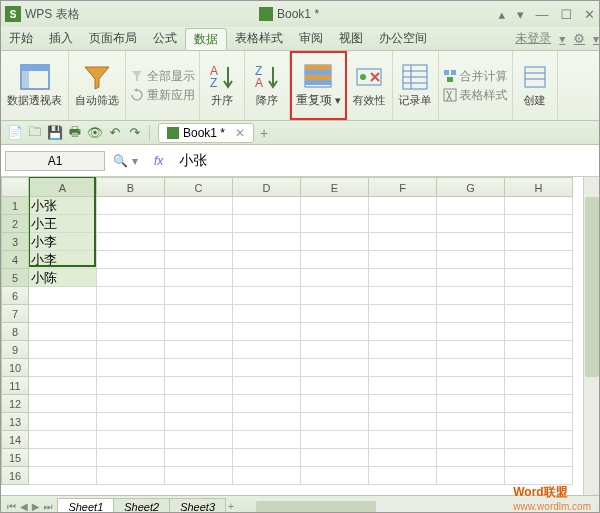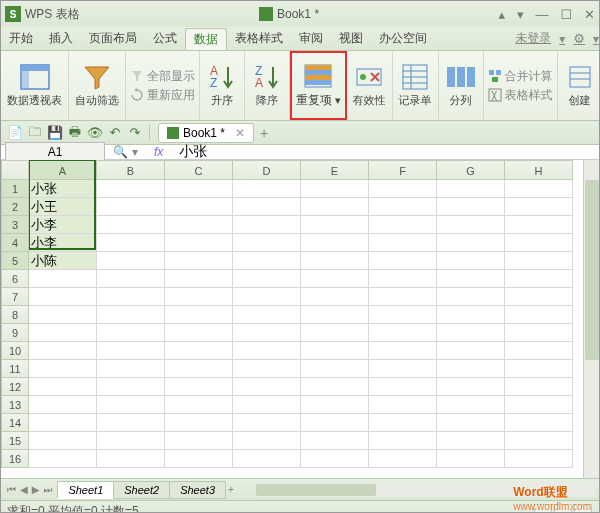--- a/index.html
+++ b/index.html
@@ -32,21 +32,21 @@
 svg { display:block; }
 
 .qat { height:24px; background:linear-gradient(#e6efe1,#dce8d4); display:flex; align-items:center; padding:0 4px; border-bottom:1px solid #b8c8ac; }
 .qat .qbtn { width:18px; height:18px; margin:0 1px; display:flex; align-items:center; justify-content:center; color:#4a7a3a; font-size:13px; cursor:pointer; }
 .qat .sep { width:1px; height:16px; background:#c0ccb4; margin:0 4px; }
 .qat .doctab { display:flex; align-items:center; padding:2px 8px; background:#fff; border:1px solid #b8c8ac; border-radius:3px; margin-left:4px; }
 .qat .doctab .dicon { width:12px; height:12px; background:#4a8a3a; margin-right:4px; }
 .qat .doctab .close { margin-left:10px; color:#999; cursor:pointer; }
 .qat .plus { margin-left:6px; color:#888; cursor:pointer; font-size:14px; }
 
-.formula { height:15px; background:#fff; display:flex; align-items:center; border-bottom:1px solid #ccc; }
+.formula { height:32px; background:#fff; display:flex; align-items:center; border-bottom:1px solid #ccc; }
 .formula .namebox { width:100px; height:20px; border:1px solid #bbb; background:#f0f4ec; display:flex; align-items:center; justify-content:center; margin:0 4px; }
 .formula .fbtns { display:flex; gap:4px; color:#888; padding:0 4px; }
 .formula .fbtns span { cursor:pointer; }
 .formula .fx { font-style:italic; color:#8b5cf6; margin:0 12px; }
 .formula .fval { flex:1; padding:0 4px; font-size:14px; font-family:"SimSun"; }
 
 .gridwrap { position:relative; height:318px; overflow:hidden; background:#fff; display:flex; }
 .rowhdrs { width:28px; }
 .corner { height:20px; background:linear-gradient(#f0f4ec,#e4ecdc); border:1px solid #c0ccb4; }
 .rowhdr { height:18px; background:linear-gradient(#f0f4ec,#e4ecdc); border:1px solid #c0ccb4; border-top:none; text-align:center; font-size:11px; color:#555; line-height:18px; }
@@ -181,28 +181,20 @@
   </div>
   <div class="rgroup big">
     <svg class="ricon" viewBox="0 0 32 28">
         <rect x="4" y="2" width="24" height="24" fill="none" stroke="#5a8aca"></rect>
         <line x1="4" y1="8" x2="28" y2="8" stroke="#5a8aca"></line>
         <line x1="4" y1="14" x2="28" y2="14" stroke="#5a8aca"></line>
         <line x1="4" y1="20" x2="28" y2="20" stroke="#5a8aca"></line>
         <line x1="12" y1="2" x2="12" y2="26" stroke="#5a8aca"></line>
       </svg>
     <span class="lbl">记录单</span>
-  </div>
-  <div class="rgroup big">
-    <svg class="ricon" viewBox="0 0 32 28">
-        <rect x="2" y="4" width="8" height="20" fill="#7aa8e0"></rect>
-        <rect x="12" y="4" width="8" height="20" fill="#7aa8e0"></rect>
-        <rect x="22" y="4" width="8" height="20" fill="#7aa8e0"></rect>
-      </svg>
-    <span class="lbl">分列</span>
   </div>
   <div class="smallstack">
     <div class="srow">
         <svg class="sicon" viewBox="0 0 14 14">
           <rect x="1" y="1" width="5" height="5" fill="#7aa8e0"></rect>
           <rect x="8" y="1" width="5" height="5" fill="#7aa8e0"></rect>
           <rect x="4" y="8" width="6" height="5" fill="#4aaa4a"></rect>
         </svg>
         <span>合并计算</span>
       </div>

